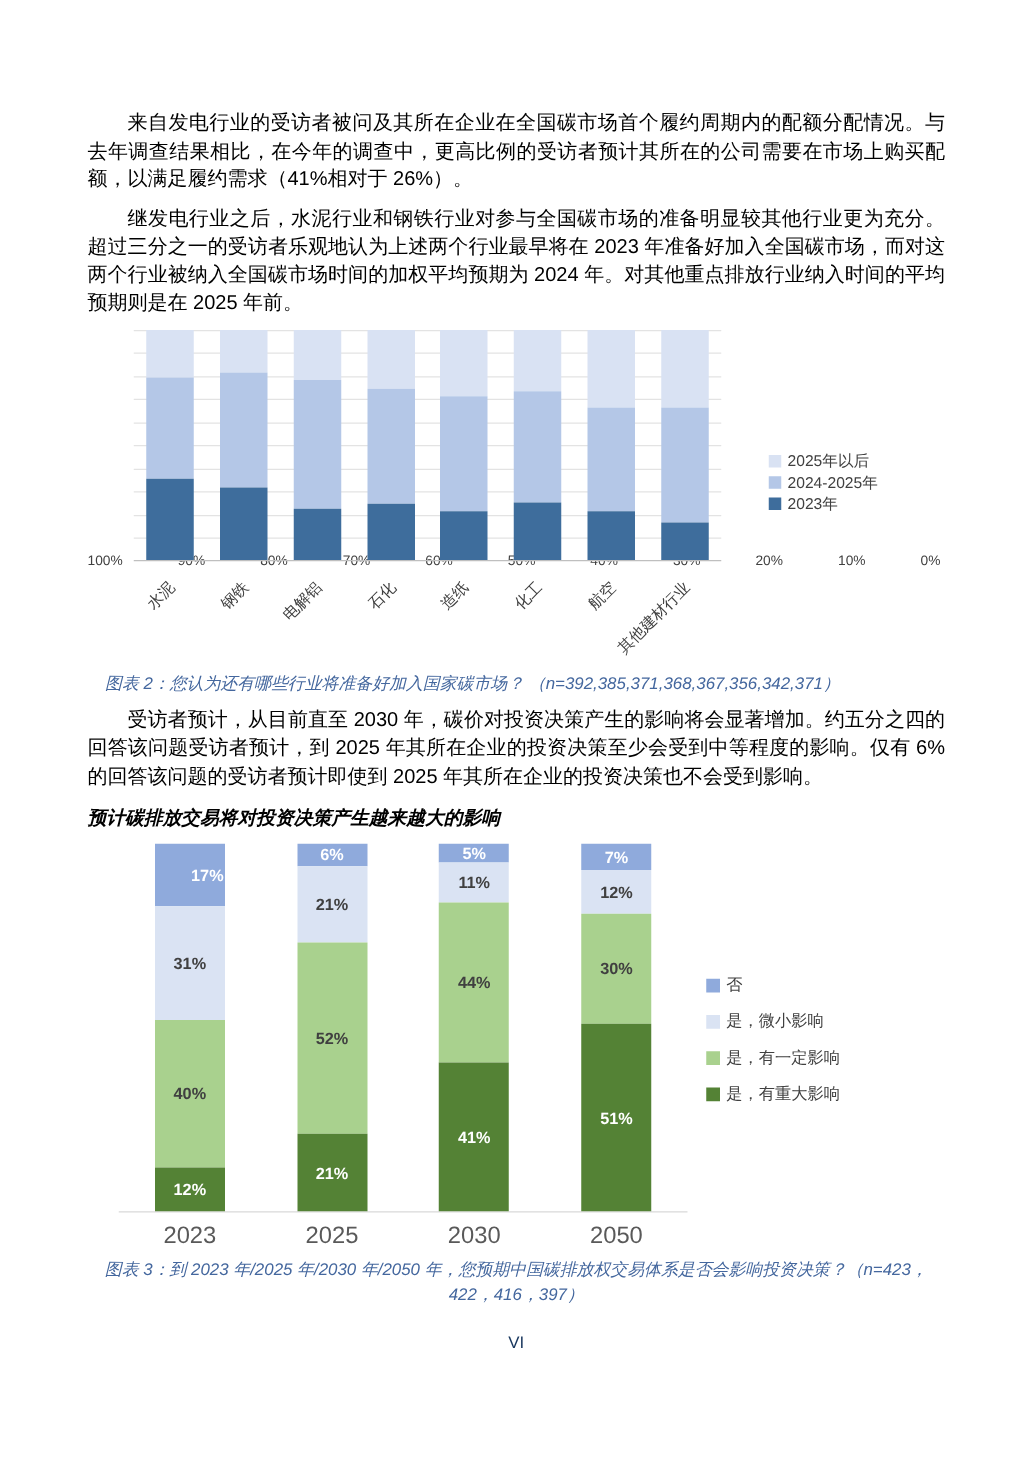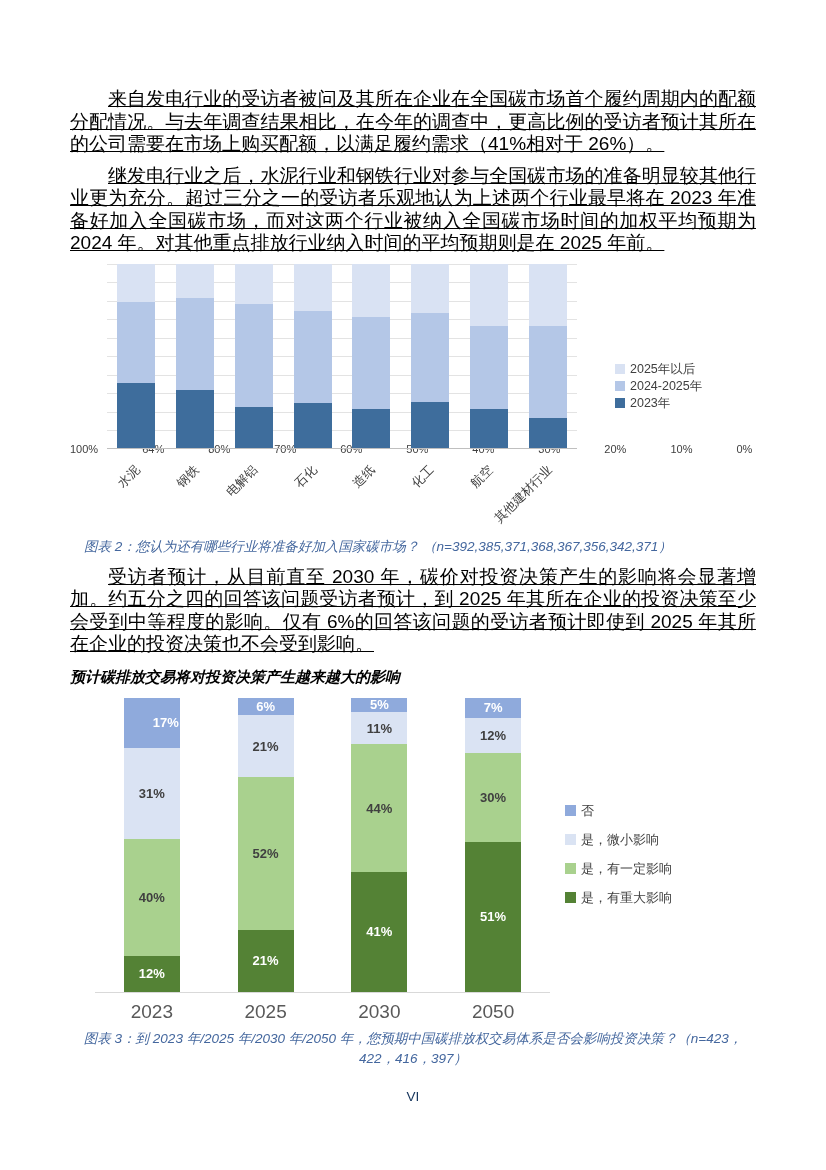--- a/index.html
+++ b/index.html
@@ -1,21 +1,21 @@
 <!DOCTYPE html>
 <html style="--heading: #17365D; --body: #000000; --caption: #44679E; --axis_text: #404040; --grid: #E3E3E3; --axis_line: #BFBFBF; --xlabel2: #595959; --page_number: #17365D;"><head>
 <meta charset="utf-8">
 <style>
   * { margin:0; padding:0; box-sizing:border-box; }
   html,body { background:#ffffff; }
   body { width:826px; height:1170px; font-family:"Liberation Sans","DejaVu Sans",sans-serif; }
   .page { position:relative; width:826px; height:1170px; background:#fff; padding:88px 70px 0 70px; overflow:hidden; }
 
   .title { font-size:14.5px; font-weight:bold; color:var(--heading,#17365D); margin-bottom:11px; }
-  .body-p { font-size:19px; line-height:22.5px; color:var(--body,#000); text-align:justify; text-indent:2em; margin-bottom:9px;text-decoration:underline; }
+  .body-p { font-size:16px; line-height:22.5px; color:var(--body,#000); text-align:justify; text-indent:2em; margin-bottom:9px; }
   .caption { font-size:13.5px; font-style:italic; color:var(--caption,#44679E); margin:6px 0 10px 14px; }
   .caption-center { text-align:center; margin-left:0; line-height:20px; }
   .sec-title { font-size:15px; font-weight:bold; font-style:italic; color:#000; margin:12px 0 4px 0; }
 
   
   .chart1 { position:relative; height:268px; margin-top:6px; }
   .c1-yaxis { position:absolute; left:0; top:-6px; width:32px; height:197px;
               display:flex; flex-direction:row; justify-content:space-between; align-items:flex-end;gap:44px; }
   .c1-tick { font-size:11px; line-height:11px; color:var(--axis_text,#404040); }
   .c1-plot { position:absolute; left:37px; top:0; width:470px; height:185px;
@@ -54,21 +54,21 @@
 
 <div class="page">
 
 
   <p class="body-p">来自发电行业的受访者被问及其所在企业在全国碳市场首个履约周期内的配额分配情况。与去年调查结果相比，在今年的调查中，更高比例的受访者预计其所在的公司需要在市场上购买配额，以满足履约需求（41%相对于 26%）。</p>
   <p class="body-p">继发电行业之后，水泥行业和钢铁行业对参与全国碳市场的准备明显较其他行业更为充分。超过三分之一的受访者乐观地认为上述两个行业最早将在 2023 年准备好加入全国碳市场，而对这两个行业被纳入全国碳市场时间的加权平均预期为 2024 年。对其他重点排放行业纳入时间的平均预期则是在 2025 年前。</p>
 
   <div class="chart1">
     <div class="c1-yaxis">
         <div class="c1-tick">100%</div>
-        <div class="c1-tick">64%</div>
+        <div class="c1-tick">90%</div>
         <div class="c1-tick">80%</div>
         <div class="c1-tick">70%</div>
         <div class="c1-tick">60%</div>
         <div class="c1-tick">50%</div>
         <div class="c1-tick">40%</div>
         <div class="c1-tick">30%</div>
         <div class="c1-tick">20%</div>
         <div class="c1-tick">10%</div>
         <div class="c1-tick">0%</div>
       </div>

